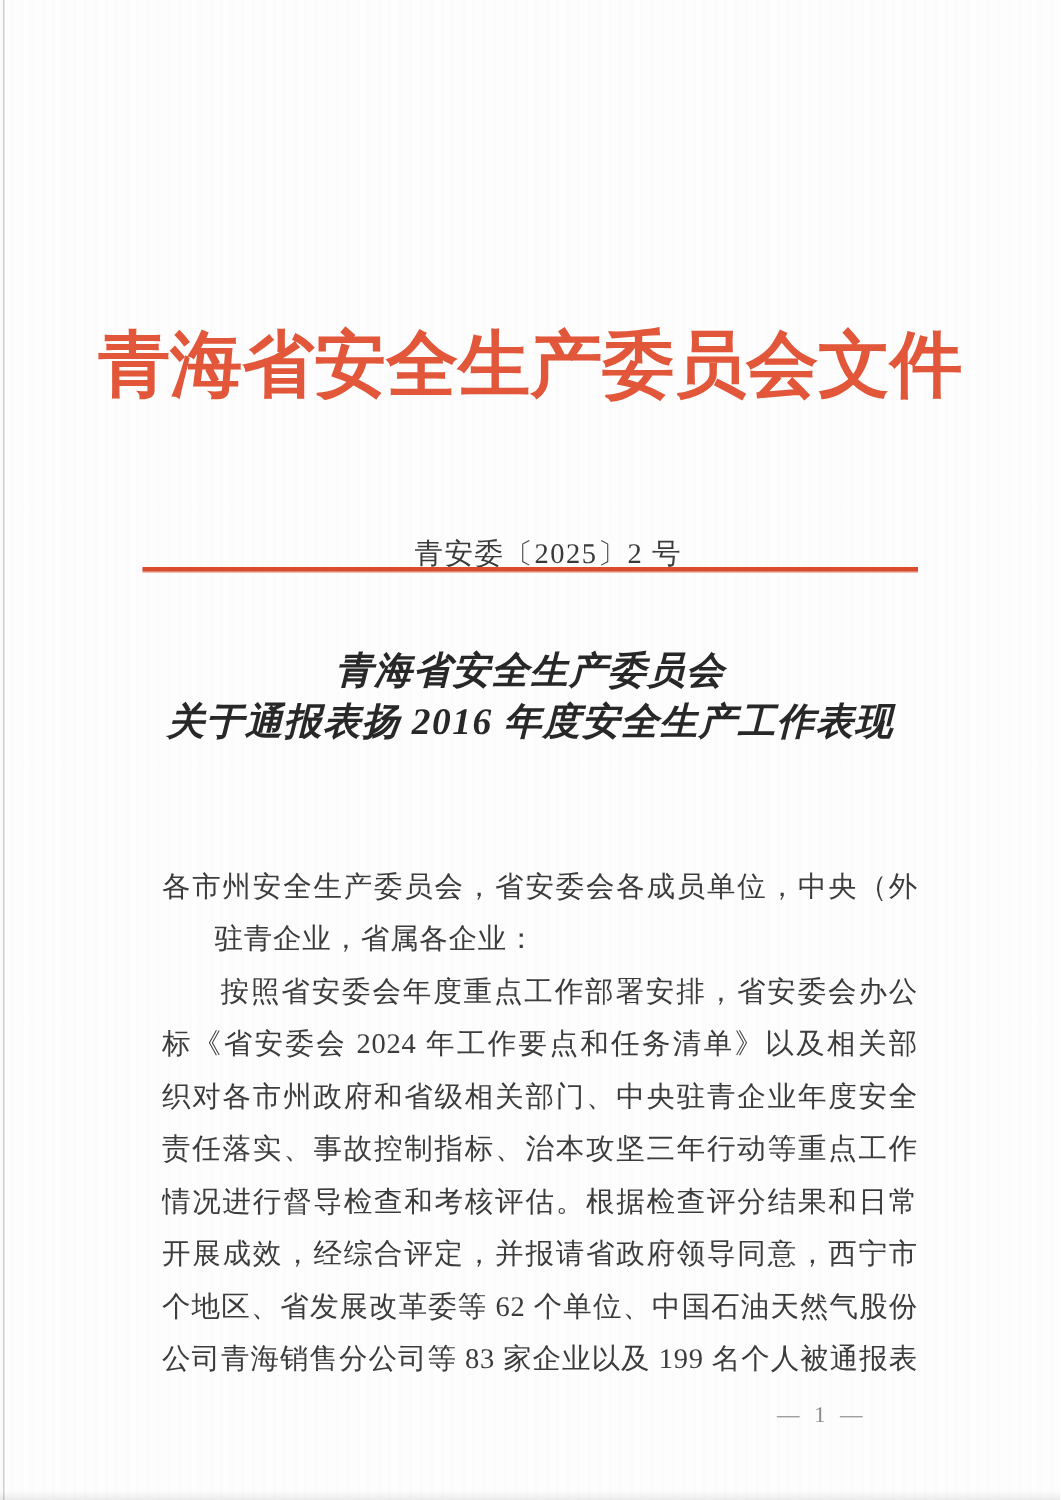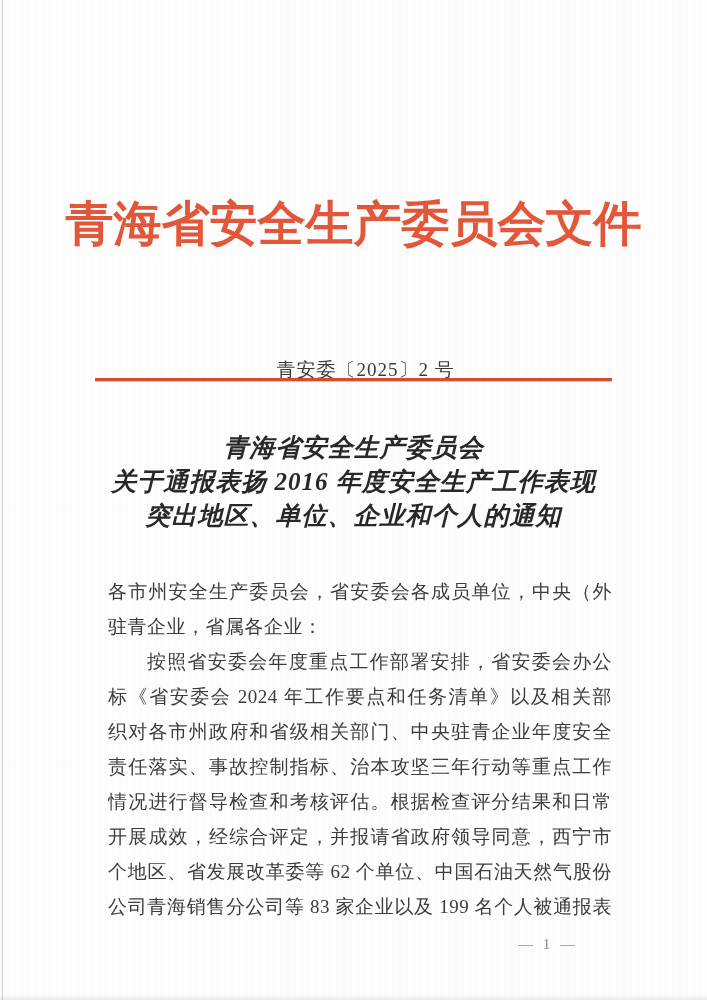--- a/index.html
+++ b/index.html
@@ -29,21 +29,21 @@
   .scan-bottom-edge {
     position: absolute;
     left: 0;
     right: 0;
     bottom: 0;
     height: 6px;
     background: linear-gradient(to bottom, rgba(0,0,0,0), rgba(0,0,0,0.07));
   }
   .red-header {
     position: absolute;
-    top: 188px;
+    top: 208px;
     left: 0;
     width: 100%;
     text-align: center;
     font-size: 48px;
     line-height: 72px;
     font-weight: bold;
     color: #e2573a;
     letter-spacing: 0px;
     white-space: nowrap;
   }
@@ -97,20 +97,21 @@
     height: 35px;
     line-height: 35px;
     overflow: hidden;
     text-align: justify;
     text-align-last: justify;
     letter-spacing: 0.5px;
   }
   .doc-body .line.short {
     text-align: left;
     text-align-last: left;
+    margin-left: 35px;
   }
   .doc-body .line.indent {
     text-indent: 39px;
   }
   .page-number {
     position: absolute;
     top: 934px;
     right: 129px;
     font-size: 15px;
     line-height: 20px;
@@ -128,21 +129,20 @@
 
   <div class="red-header">青海省安全生产委员会文件</div>
 
   <div class="doc-number">青安委〔2025〕2 号</div>
 
   <div class="red-rule"></div>
 
   <div class="doc-title">
     <div class="t-line">青海省安全生产委员会</div>
     <div class="t-line">关于通报表扬 2016 年度安全生产工作表现</div>
-    <div class="t-line">突出地区、单位、企业和个人的通知</div>
   </div>
 
   <div class="doc-body">
     <div class="line">各市州安全生产委员会，省安委会各成员单位，中央（外省）</div>
     <div class="line short">驻青企业，省属各企业：</div>
     <div class="line indent">按照省安委会年度重点工作部署安排，省安委会办公室对</div>
     <div class="line">标《省安委会 2024 年工作要点和任务清单》以及相关部署，组</div>
     <div class="line">织对各市州政府和省级相关部门、中央驻青企业年度安全生产</div>
     <div class="line">责任落实、事故控制指标、治本攻坚三年行动等重点工作完成</div>
     <div class="line">情况进行督导检查和考核评估。根据检查评分结果和日常工作</div>

